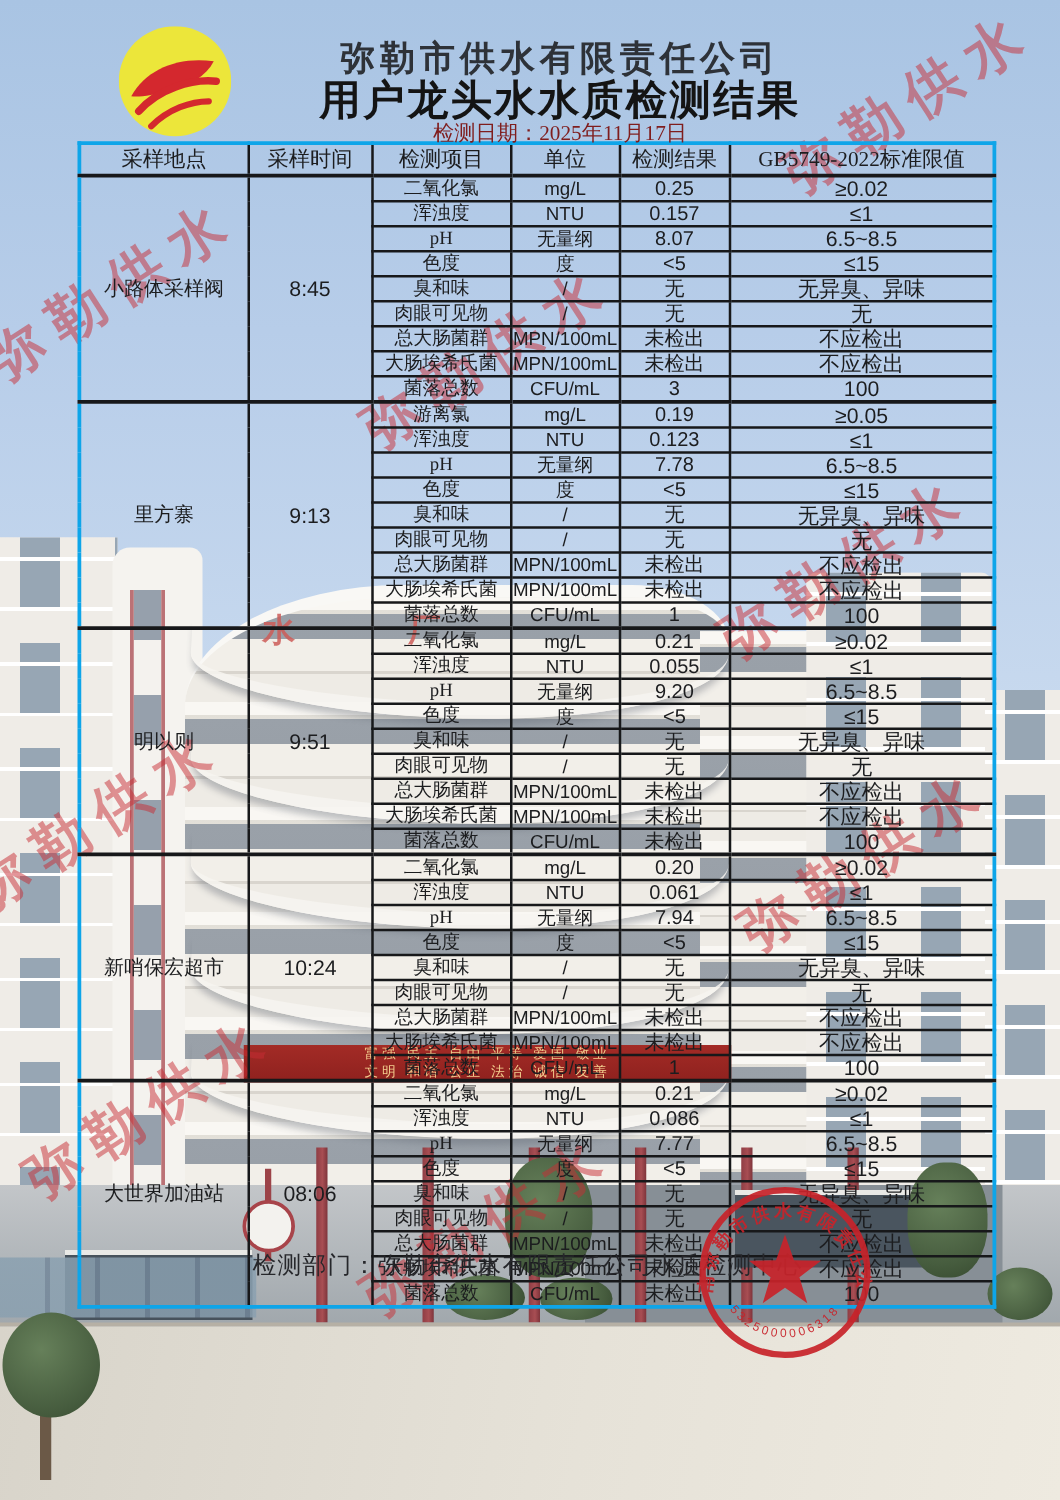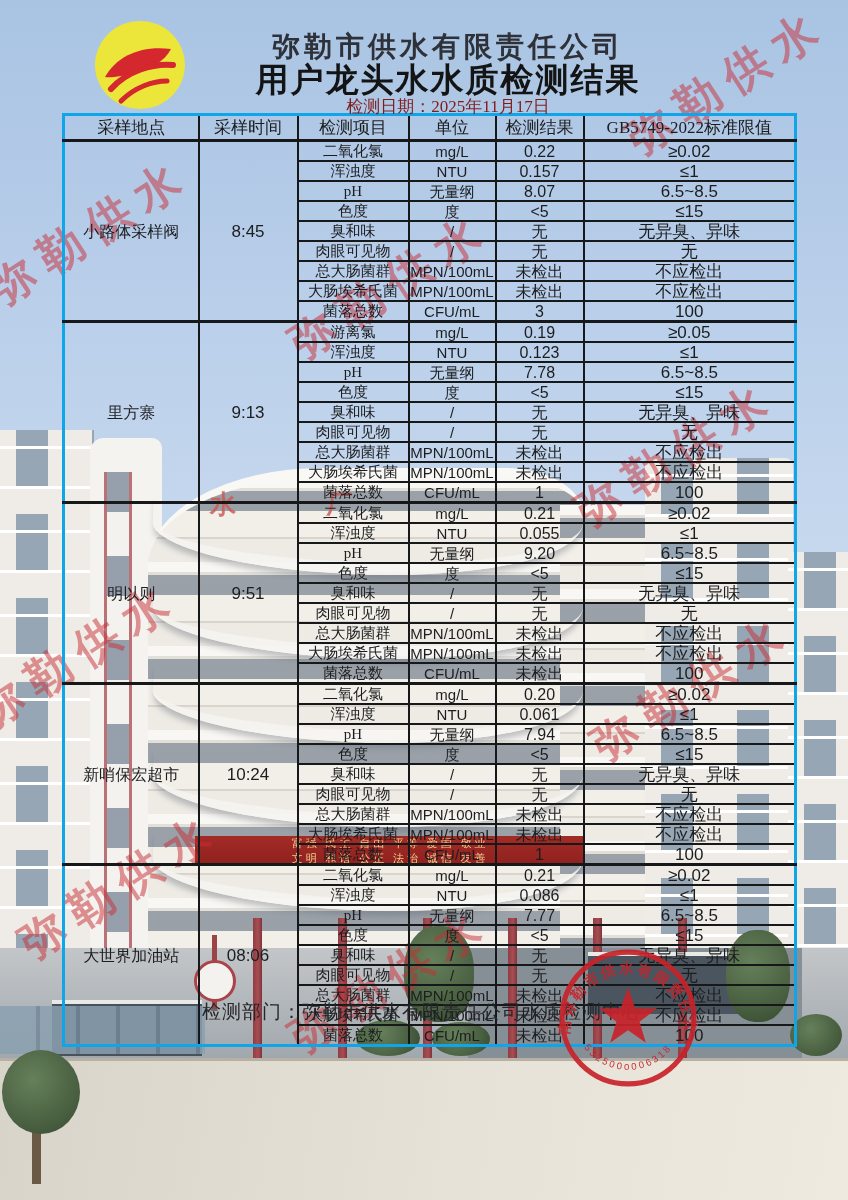--- a/index.html
+++ b/index.html
@@ -157,21 +157,21 @@
         <th>检测结果</th>
         <th>GB5749-2022标准限值</th>
       </tr>
     </thead>
     <tbody>
         <tr class="sec-start">
           <td rowspan="9" class="cell-loc">小路体采样阀</td>
           <td rowspan="9" class="cell-time">8:45</td>
           <td class="cell-item">二氧化氯</td>
           <td class="cell-unit">mg/L</td>
-          <td class="cell-res">0.22</td>
+          <td class="cell-res">0.25</td>
           <td class="cell-std">≥0.02</td>
         </tr>
         <tr>
           <td class="cell-item">浑浊度</td>
           <td class="cell-unit">NTU</td>
           <td class="cell-res">0.157</td>
           <td class="cell-std">≤1</td>
         </tr>
         <tr>
           <td class="cell-item">pH</td>

